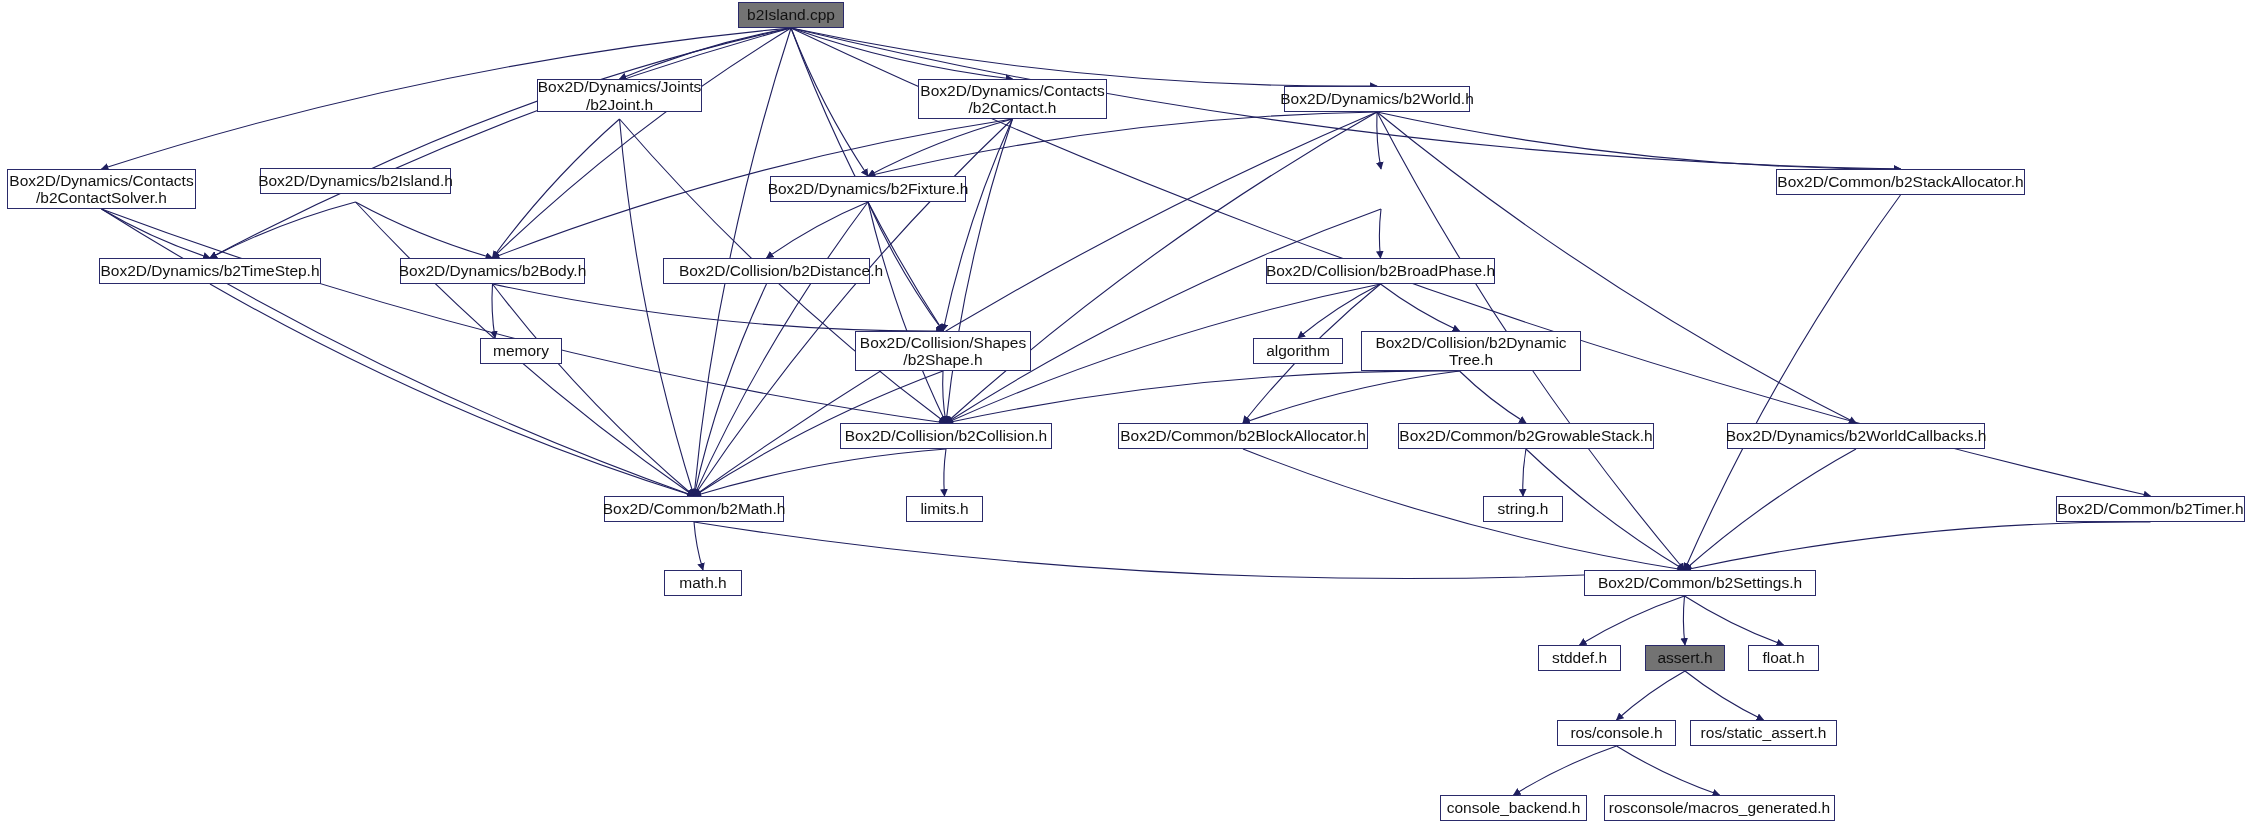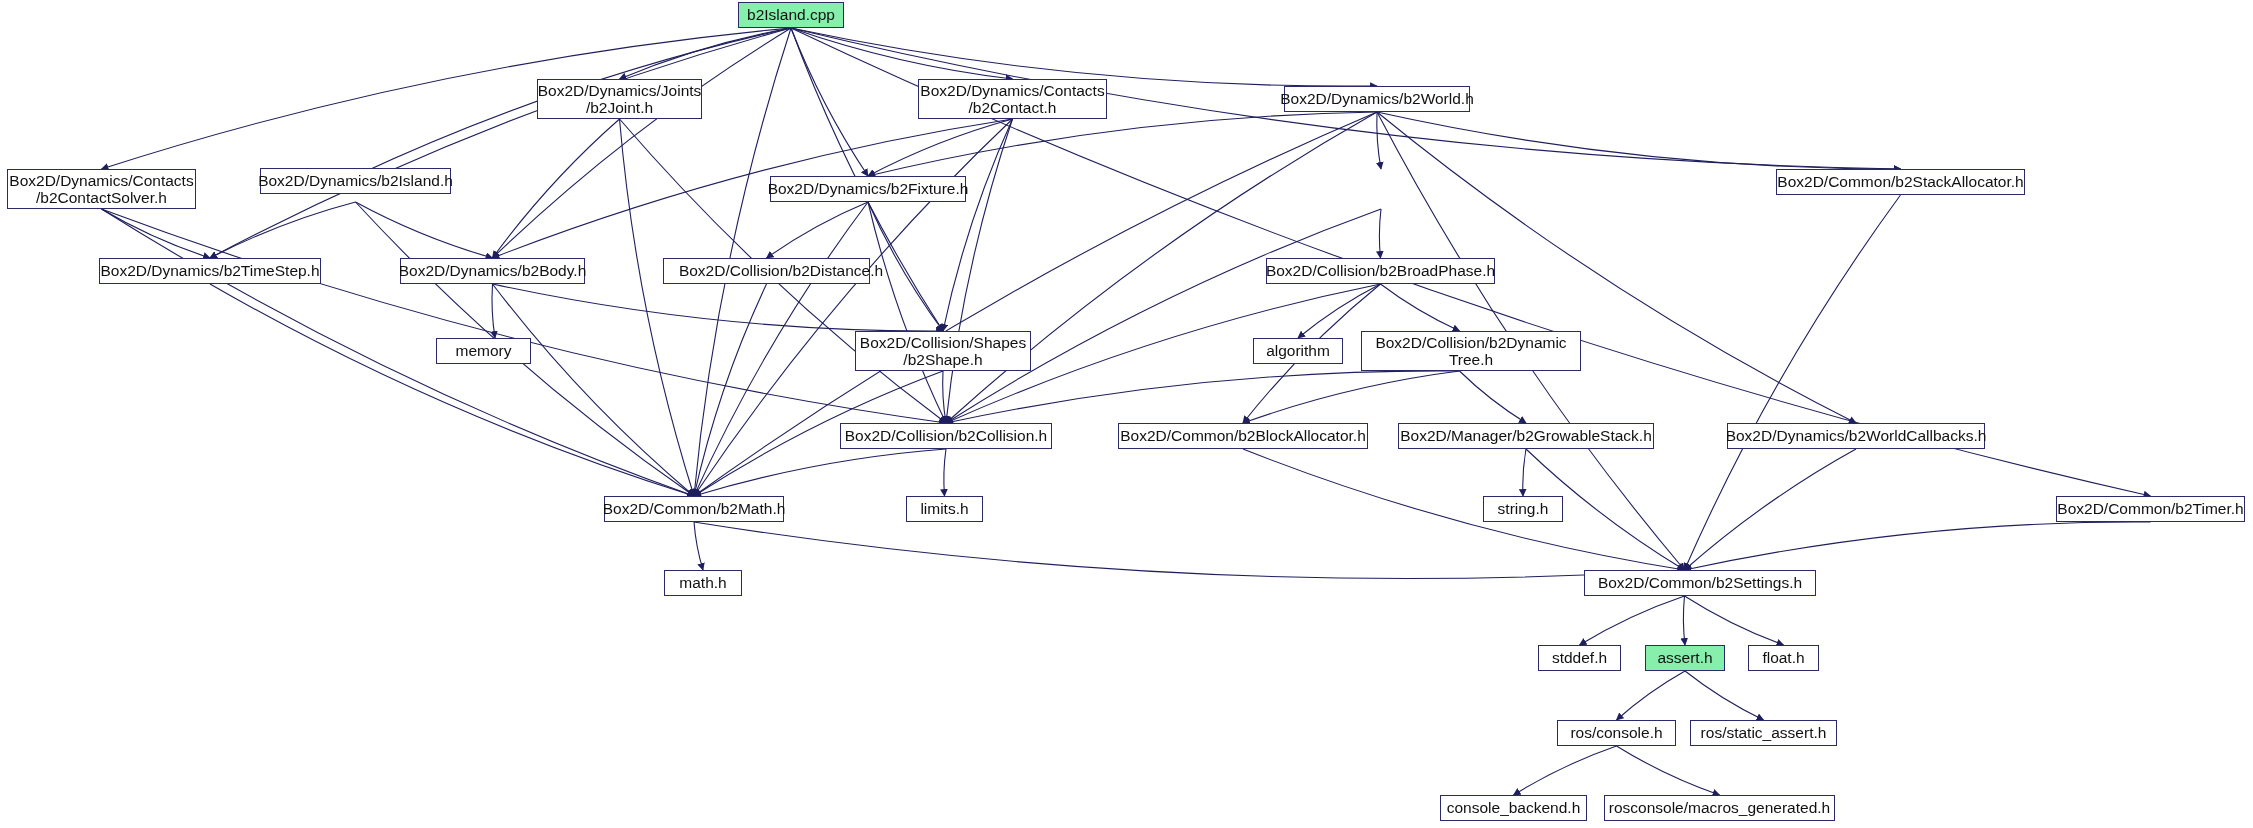--- a/index.html
+++ b/index.html
@@ -33,21 +33,21 @@
     line-height: 1.12;
     text-align: center;
     display: flex;
     align-items: center;
     justify-content: center;
     white-space: pre-line;
     padding: 0 3px;
     z-index: 3;
   }
   .node.root {
-    background: #86efac;
+    background: #737373;
   }
 </style>
 </head>
 <body>
 
 <div id="canvas">
   <svg id="edges" viewBox="0 0 2253 828">
       <defs>
         <marker id="ah" viewBox="0 0 10 10" refX="9" refY="5" markerWidth="7" markerHeight="7" orient="auto-start-reverse">
           <path d="M 0 0 L 10 5 L 0 10 z" fill="#1f1f5e"></path>
@@ -118,43 +118,43 @@
       <path d="M 2150.5 522 Q 1914.86 520.37 1684.5 570" fill="none" stroke="#1f1f5e" stroke-width="1.1" marker-end="url(#ah)"></path>
       <path d="M 1684.5 596 Q 1629.305 614.725 1579.5 645" fill="none" stroke="#1f1f5e" stroke-width="1.1" marker-end="url(#ah)"></path>
       <path d="M 1684.5 596 Q 1682.055 620.5275 1685 645" fill="none" stroke="#1f1f5e" stroke-width="1.1" marker-end="url(#ah)"></path>
       <path d="M 1684.5 596 Q 1731.305 625.945 1783.5 645" fill="none" stroke="#1f1f5e" stroke-width="1.1" marker-end="url(#ah)"></path>
       <path d="M 1685 671 Q 1648.055 691.7325 1616.5 720" fill="none" stroke="#1f1f5e" stroke-width="1.1" marker-end="url(#ah)"></path>
       <path d="M 1685 671 Q 1721.555 699.8175 1763.5 720" fill="none" stroke="#1f1f5e" stroke-width="1.1" marker-end="url(#ah)"></path>
       <path d="M 1616.5 746 Q 1562.305 764.835 1513.5 795" fill="none" stroke="#1f1f5e" stroke-width="1.1" marker-end="url(#ah)"></path>
       <path d="M 1616.5 746 Q 1665.305 776.165 1719.5 795" fill="none" stroke="#1f1f5e" stroke-width="1.1" marker-end="url(#ah)"></path>
     </svg>
 <div class="node root" style="left: 738px; top: 2px; width: 106px; height: 26px;">b2Island.cpp</div>
-    <div class="node" style="left: 537px; top: 79px; width: 165px; height: 40px;">Box2D/Dynamics/Joints
+    <div class="node" style="left: 537px; top: 79px; width: 165px; height: 33px;">Box2D/Dynamics/Joints
 /b2Joint.h</div>
     <div class="node" style="left: 918px; top: 79px; width: 189px; height: 40px;">Box2D/Dynamics/Contacts
 /b2Contact.h</div>
     <div class="node" style="left: 1284px; top: 86px; width: 186px; height: 26px;">Box2D/Dynamics/b2World.h</div>
     <div class="node" style="left: 7px; top: 169px; width: 189px; height: 40px;">Box2D/Dynamics/Contacts
 /b2ContactSolver.h</div>
     <div class="node" style="left: 260px; top: 168px; width: 191px; height: 26px;">Box2D/Dynamics/b2Island.h</div>
     <div class="node" style="left: 770px; top: 176px; width: 196px; height: 26px;">Box2D/Dynamics/b2Fixture.h</div>
     <div class="node" style="left: 1776px; top: 169px; width: 249px; height: 26px;">Box2D/Common/b2StackAllocator.h</div>
     <div class="node" style="left: 99px; top: 258px; width: 222px; height: 26px;">Box2D/Dynamics/b2TimeStep.h</div>
     <div class="node" style="left: 400px; top: 258px; width: 185px; height: 26px;">Box2D/Dynamics/b2Body.h</div>
     <div class="node" style="left: 663px; top: 258px; width: 207px; height: 26px; padding-left: 32px;">Box2D/Collision/b2Distance.h</div>
     <div class="node" style="left: 1266px; top: 258px; width: 229px; height: 26px;">Box2D/Collision/b2BroadPhase.h</div>
-    <div class="node" style="left: 436px; top: 338px; width: 95px; height: 26px;">memory</div>
+    <div class="node" style="left: 480px; top: 338px; width: 82px; height: 26px;">memory</div>
     <div class="node" style="left: 855px; top: 331px; width: 176px; height: 40px;">Box2D/Collision/Shapes
 /b2Shape.h</div>
     <div class="node" style="left: 1253px; top: 338px; width: 90px; height: 26px;">algorithm</div>
     <div class="node" style="left: 1361px; top: 331px; width: 220px; height: 40px;">Box2D/Collision/b2Dynamic
 Tree.h</div>
     <div class="node" style="left: 840px; top: 423px; width: 212px; height: 26px;">Box2D/Collision/b2Collision.h</div>
     <div class="node" style="left: 1118px; top: 423px; width: 250px; height: 26px;">Box2D/Common/b2BlockAllocator.h</div>
-    <div class="node" style="left: 1398px; top: 423px; width: 256px; height: 26px;">Box2D/Manager/b2GrowableStack.h</div>
+    <div class="node" style="left: 1398px; top: 423px; width: 256px; height: 26px;">Box2D/Common/b2GrowableStack.h</div>
     <div class="node" style="left: 1727px; top: 423px; width: 258px; height: 26px;">Box2D/Dynamics/b2WorldCallbacks.h</div>
     <div class="node" style="left: 604px; top: 496px; width: 180px; height: 26px;">Box2D/Common/b2Math.h</div>
     <div class="node" style="left: 906px; top: 496px; width: 77px; height: 26px;">limits.h</div>
     <div class="node" style="left: 1483px; top: 496px; width: 80px; height: 26px;">string.h</div>
     <div class="node" style="left: 2056px; top: 496px; width: 189px; height: 26px;">Box2D/Common/b2Timer.h</div>
     <div class="node" style="left: 664px; top: 570px; width: 78px; height: 26px;">math.h</div>
     <div class="node" style="left: 1584px; top: 570px; width: 232px; height: 26px;">Box2D/Common/b2Settings.h</div>
     <div class="node" style="left: 1538px; top: 645px; width: 83px; height: 26px;">stddef.h</div>
     <div class="node root" style="left: 1645px; top: 645px; width: 80px; height: 26px;">assert.h</div>
     <div class="node" style="left: 1748px; top: 645px; width: 71px; height: 26px;">float.h</div>

